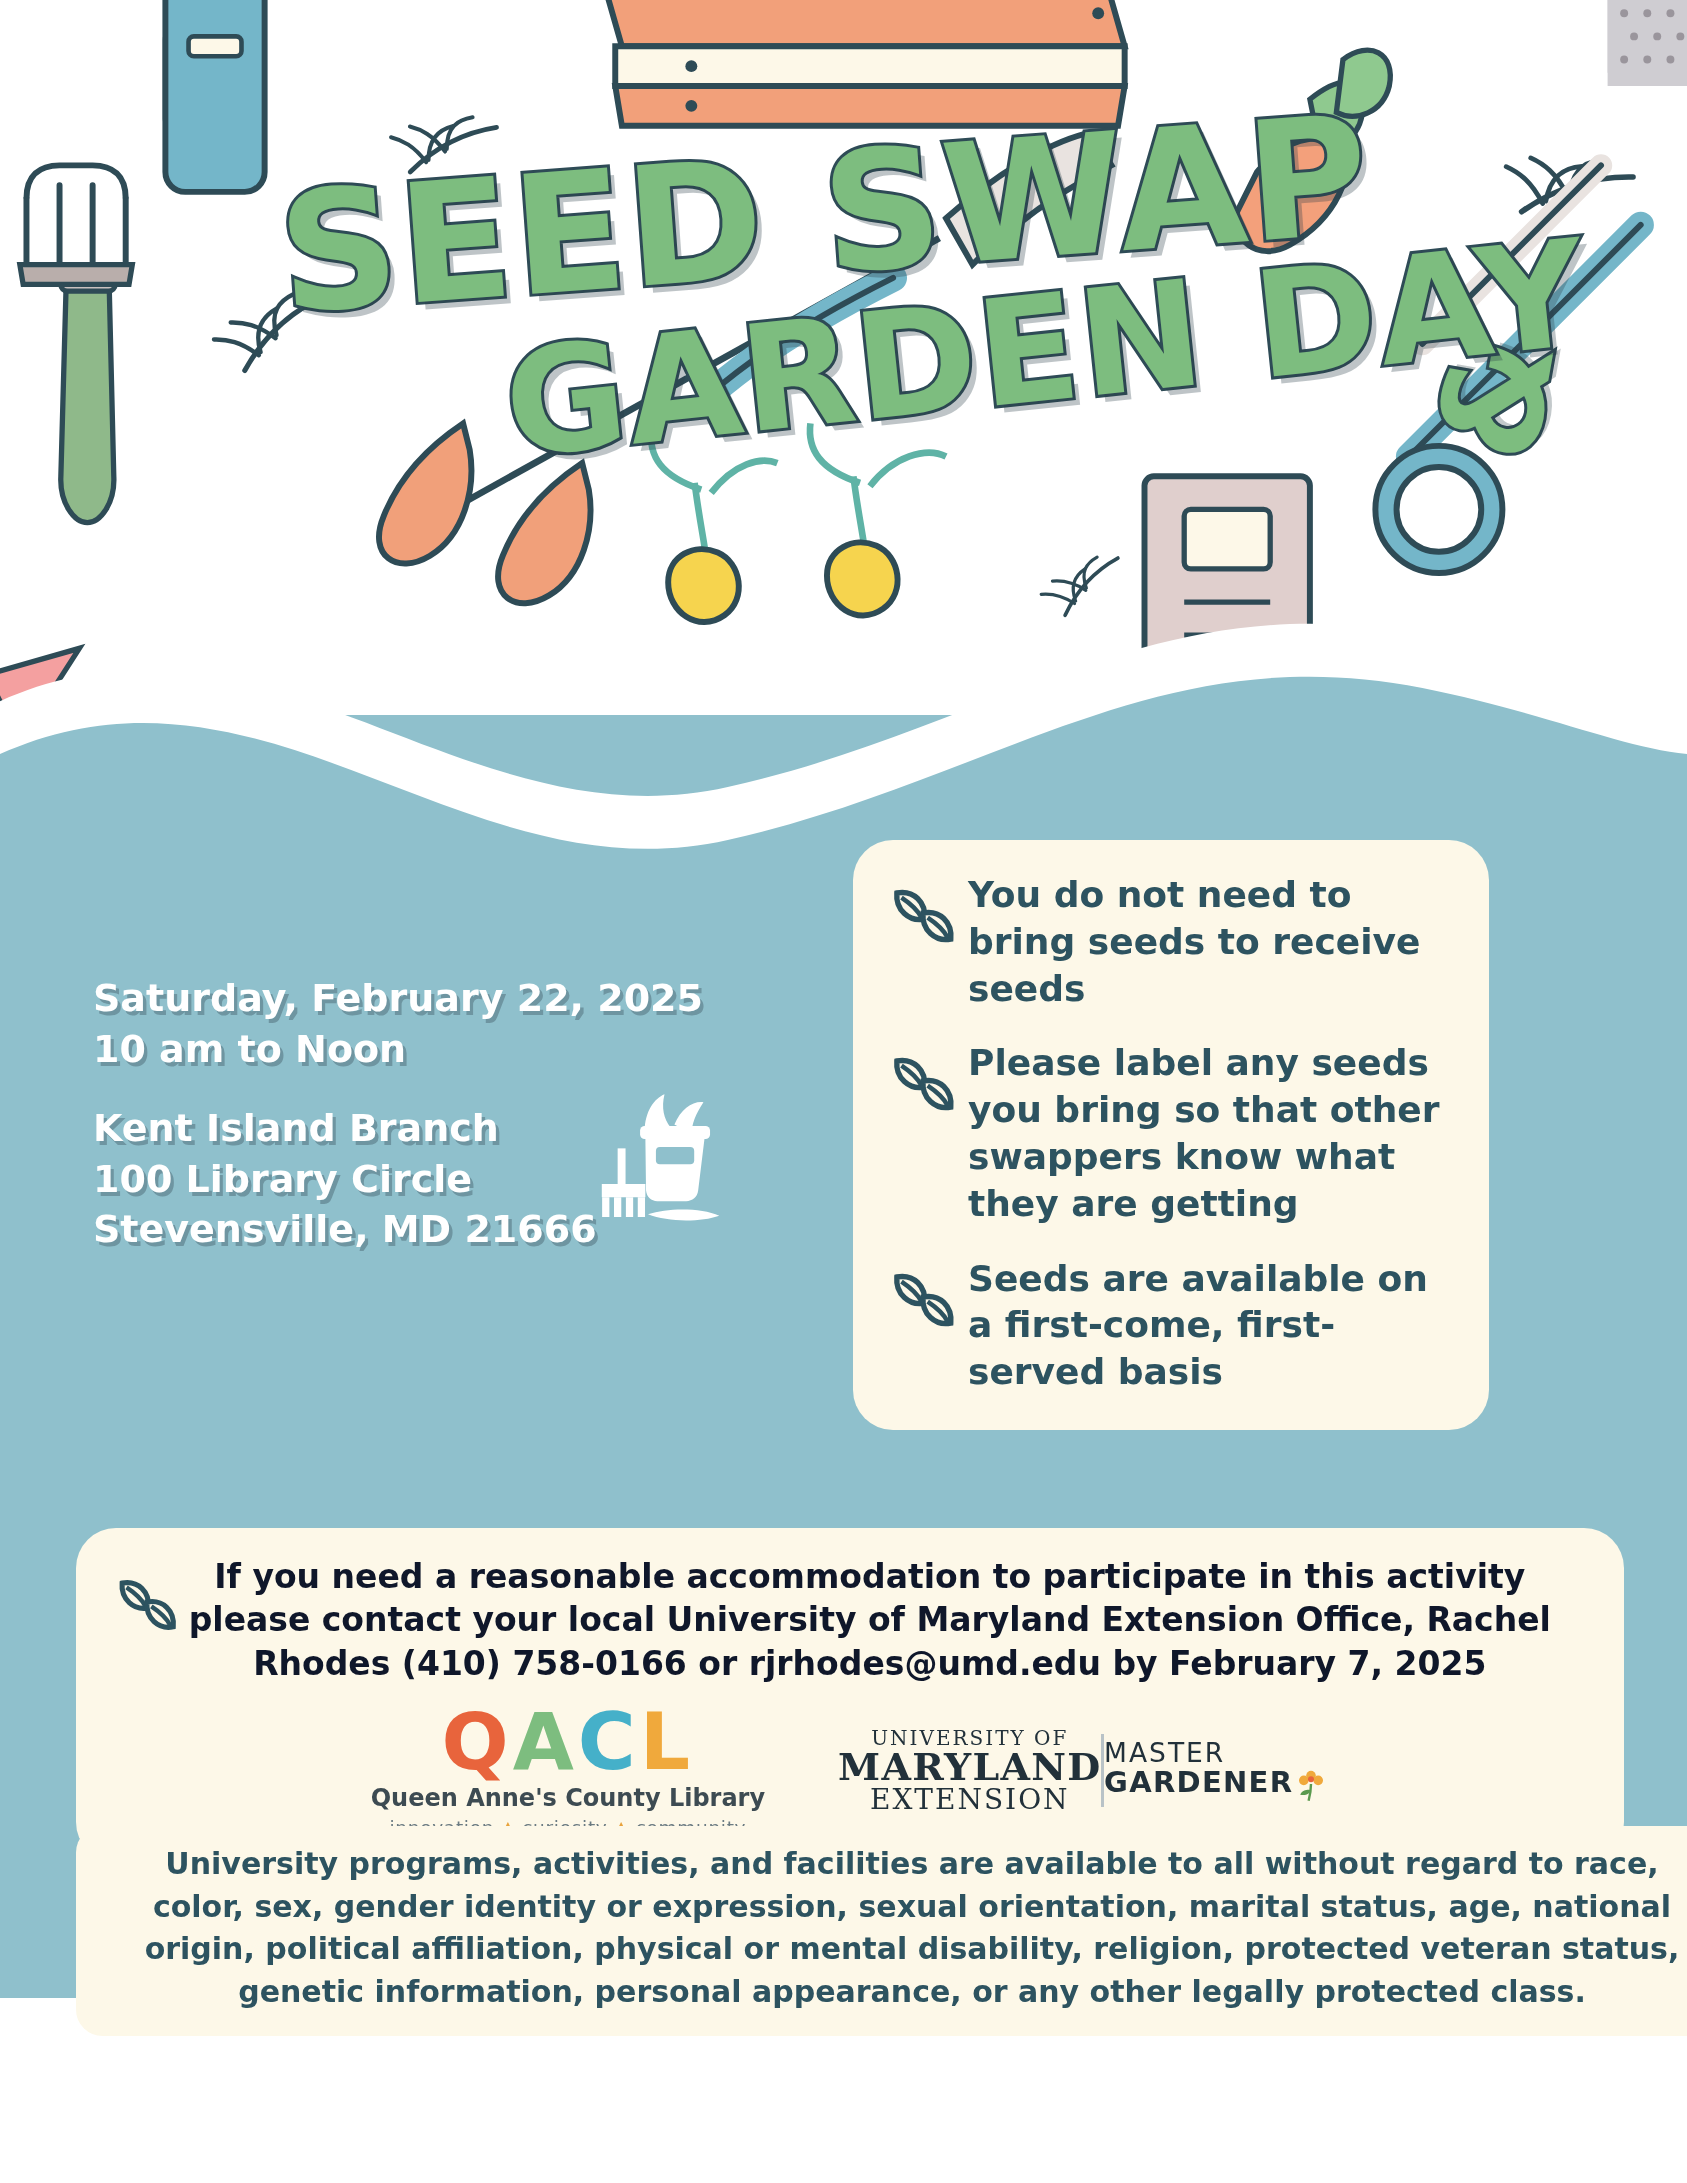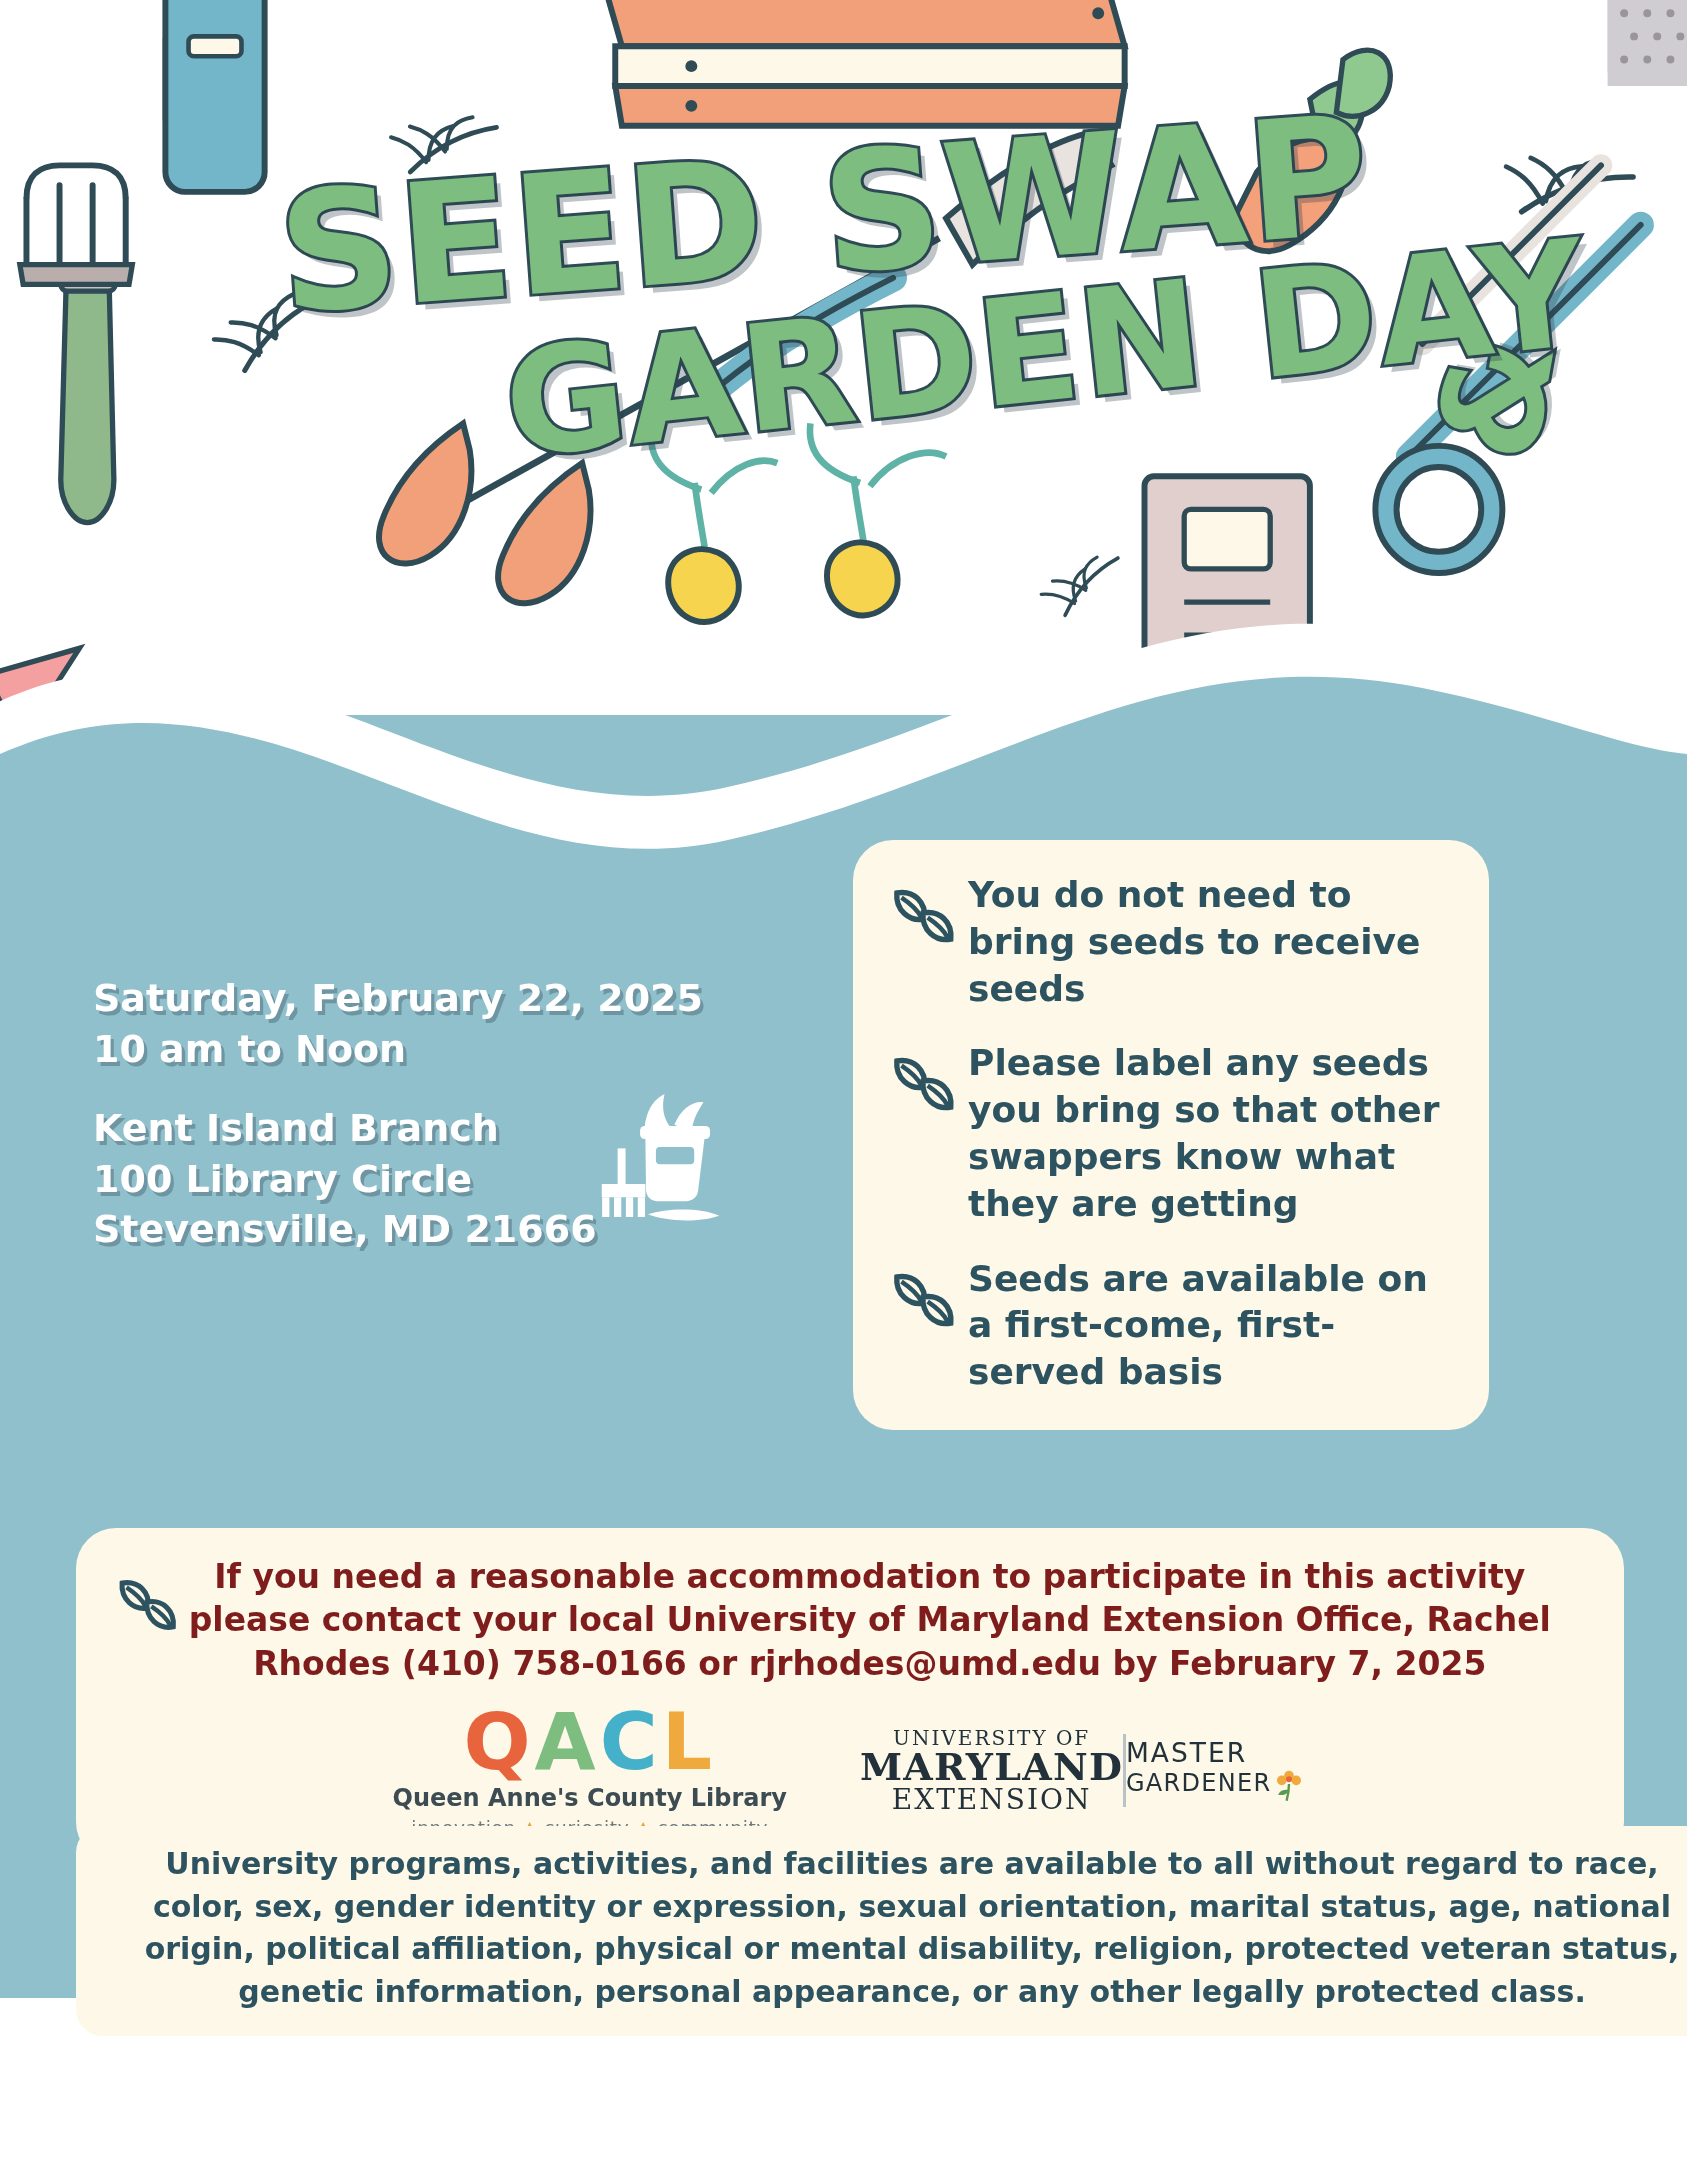--- a/index.html
+++ b/index.html
@@ -178,21 +178,21 @@
     height: 73px;
     margin-top: 12px;
   }
   .accom-text {
     flex: 1 1 auto;
     text-align: center;
     font-family: "DejaVu Sans", sans-serif;
     font-weight: bold;
     font-size: 33px;
     line-height: 1.33;
-    color: #7f1d1d;
+    color: #0f172a;
     padding: 0 40px 0 6.6px;
   }
 
   
   .logos {
     display: flex;
     align-items: center;
     justify-content: center;
     gap: 73px;
     margin-top: 17px;
@@ -245,21 +245,21 @@
     width: 2.6px;
     height: 73px;
     background: #b9c3c7;
   }
   .umd-right {
     font-family: "DejaVu Sans", sans-serif;
     color: #22313a;
     line-height: 1.02;
   }
   .umd-right .m1 { font-size: 26.5px; letter-spacing: 2px; }
-  .umd-right .m2 { font-size: 24px; font-weight: normal; letter-spacing: 1.3px; }
+  .umd-right .m2 { font-size: 29px; font-weight: bold; letter-spacing: 1.3px; }
   .umd-flower { display:inline-block; width: 36px; height: 36px; vertical-align: middle; }
 
   
   .disclaimer-card {
     left: 76px;
     top: 1826px;
     width: 1672px;
     padding: 17px 46px 22.5px 46px;
     box-sizing: border-box;
     border-radius: 26.5px;

